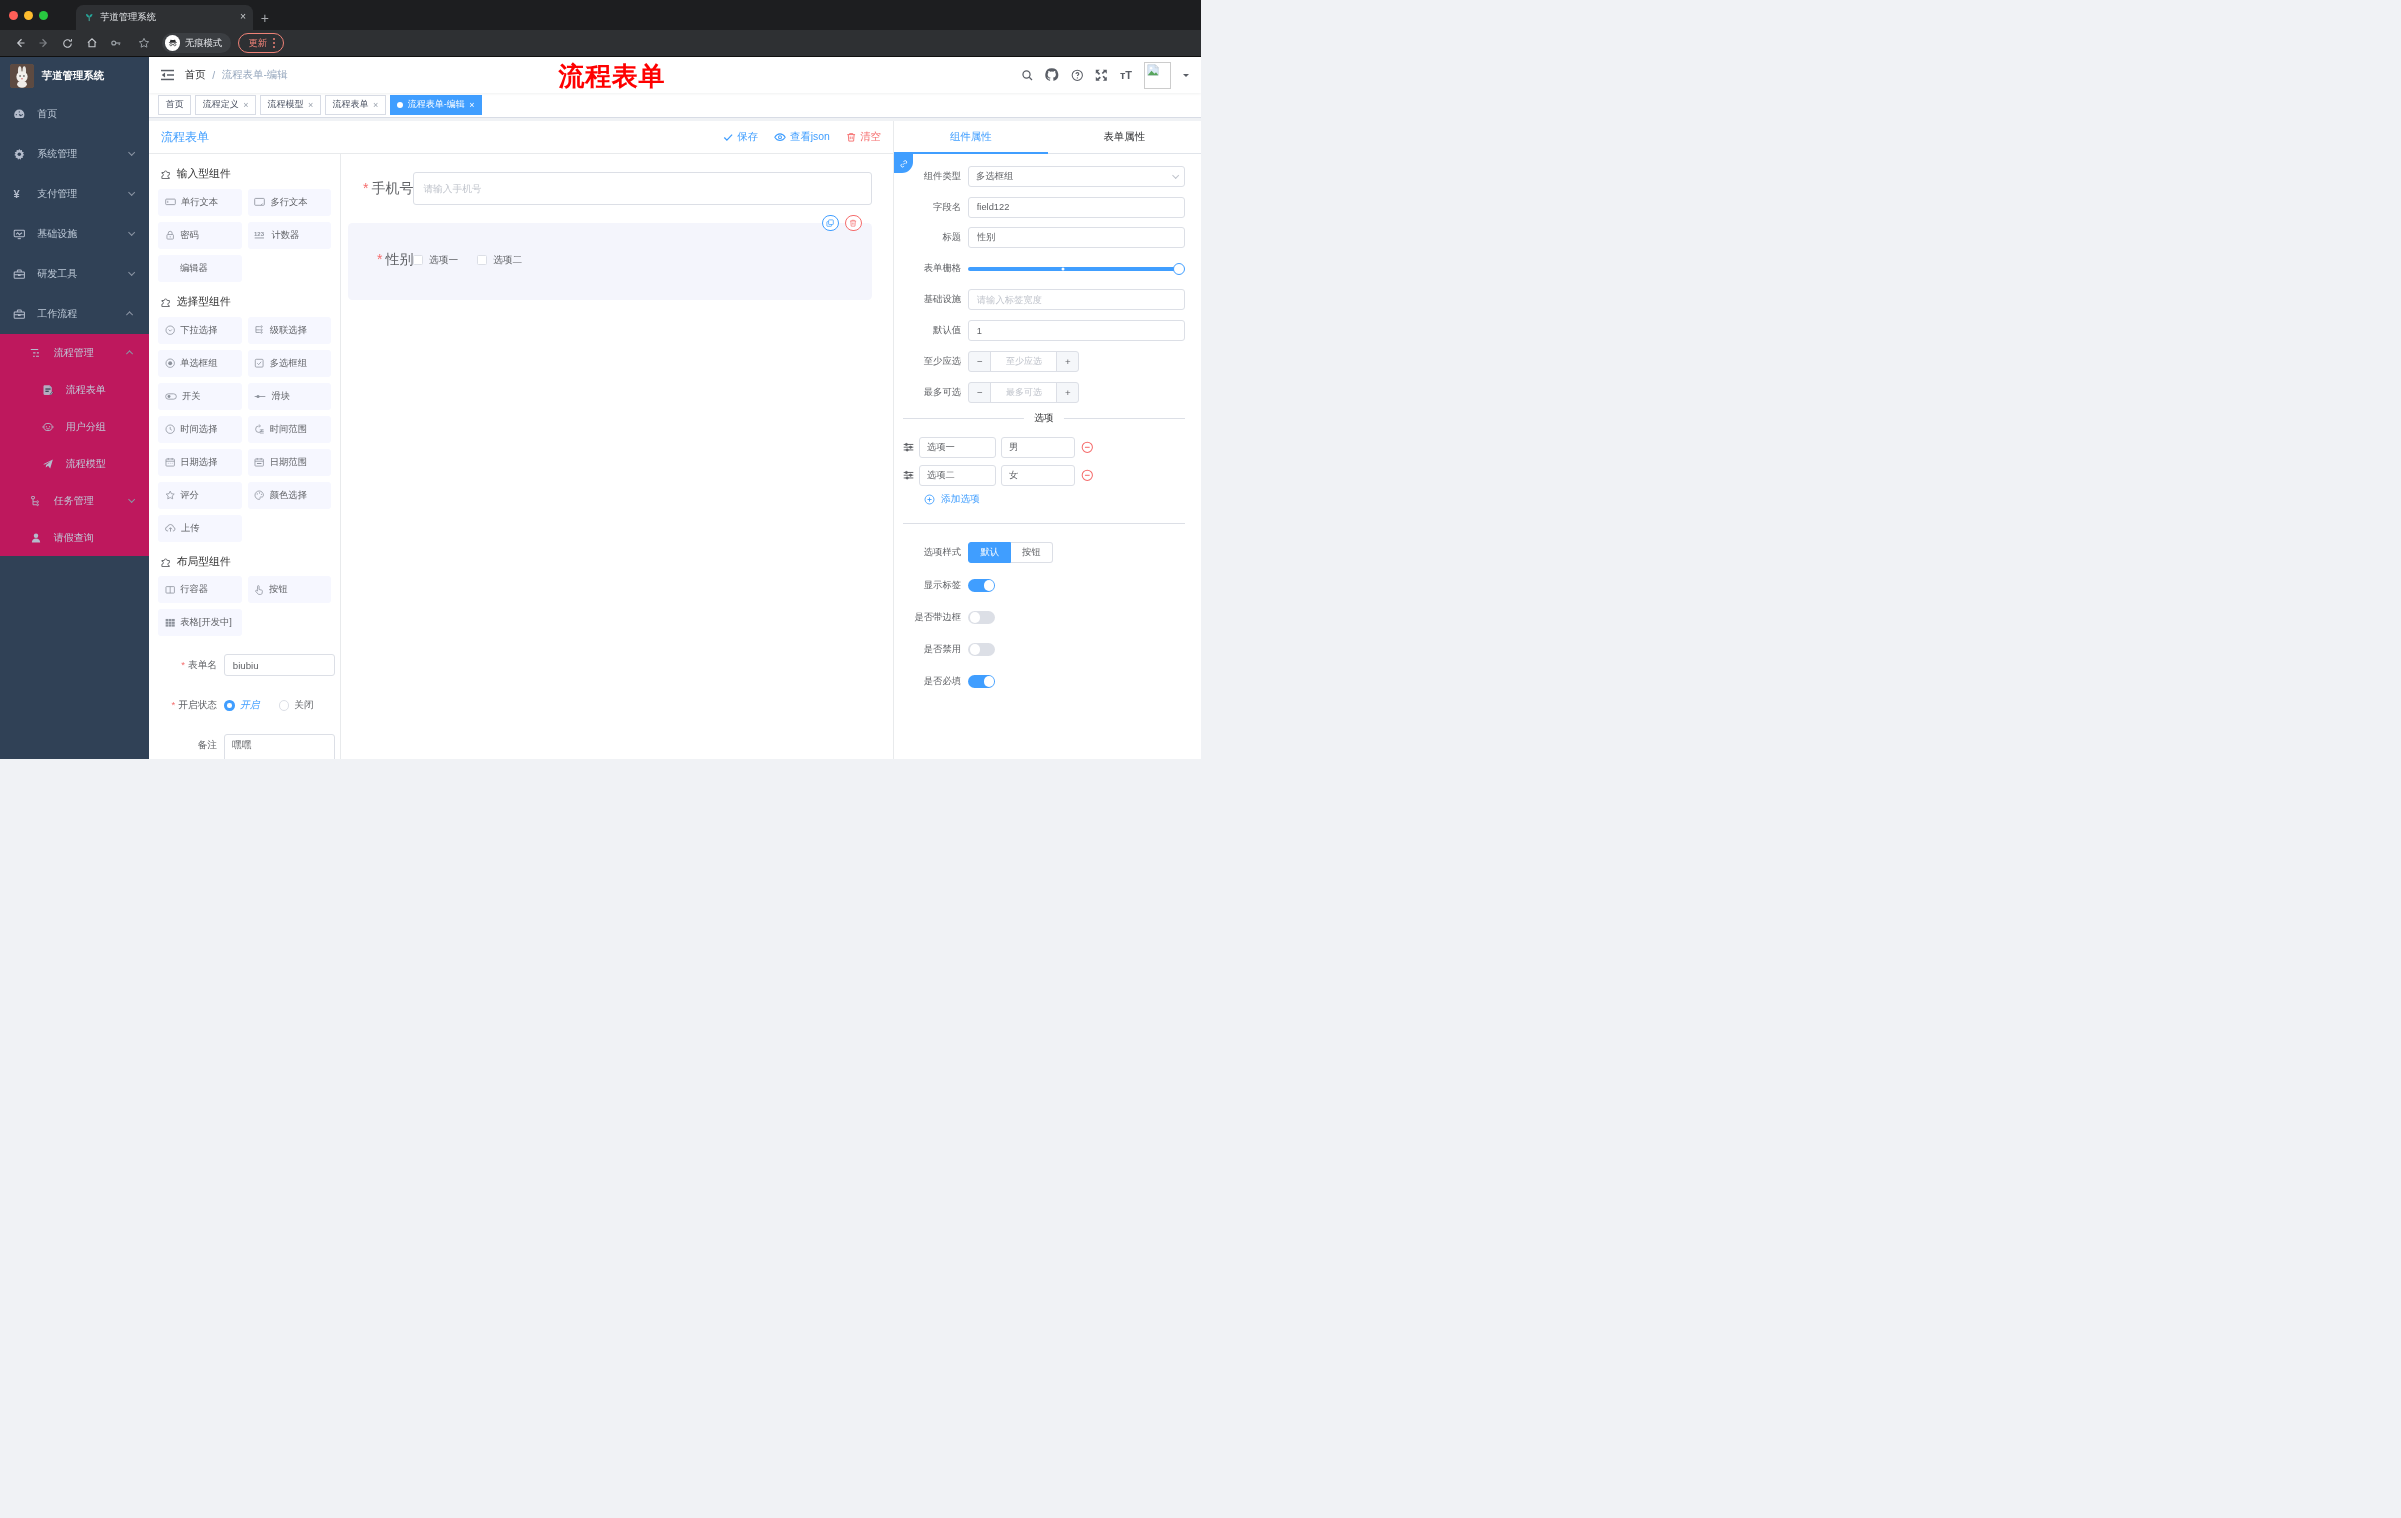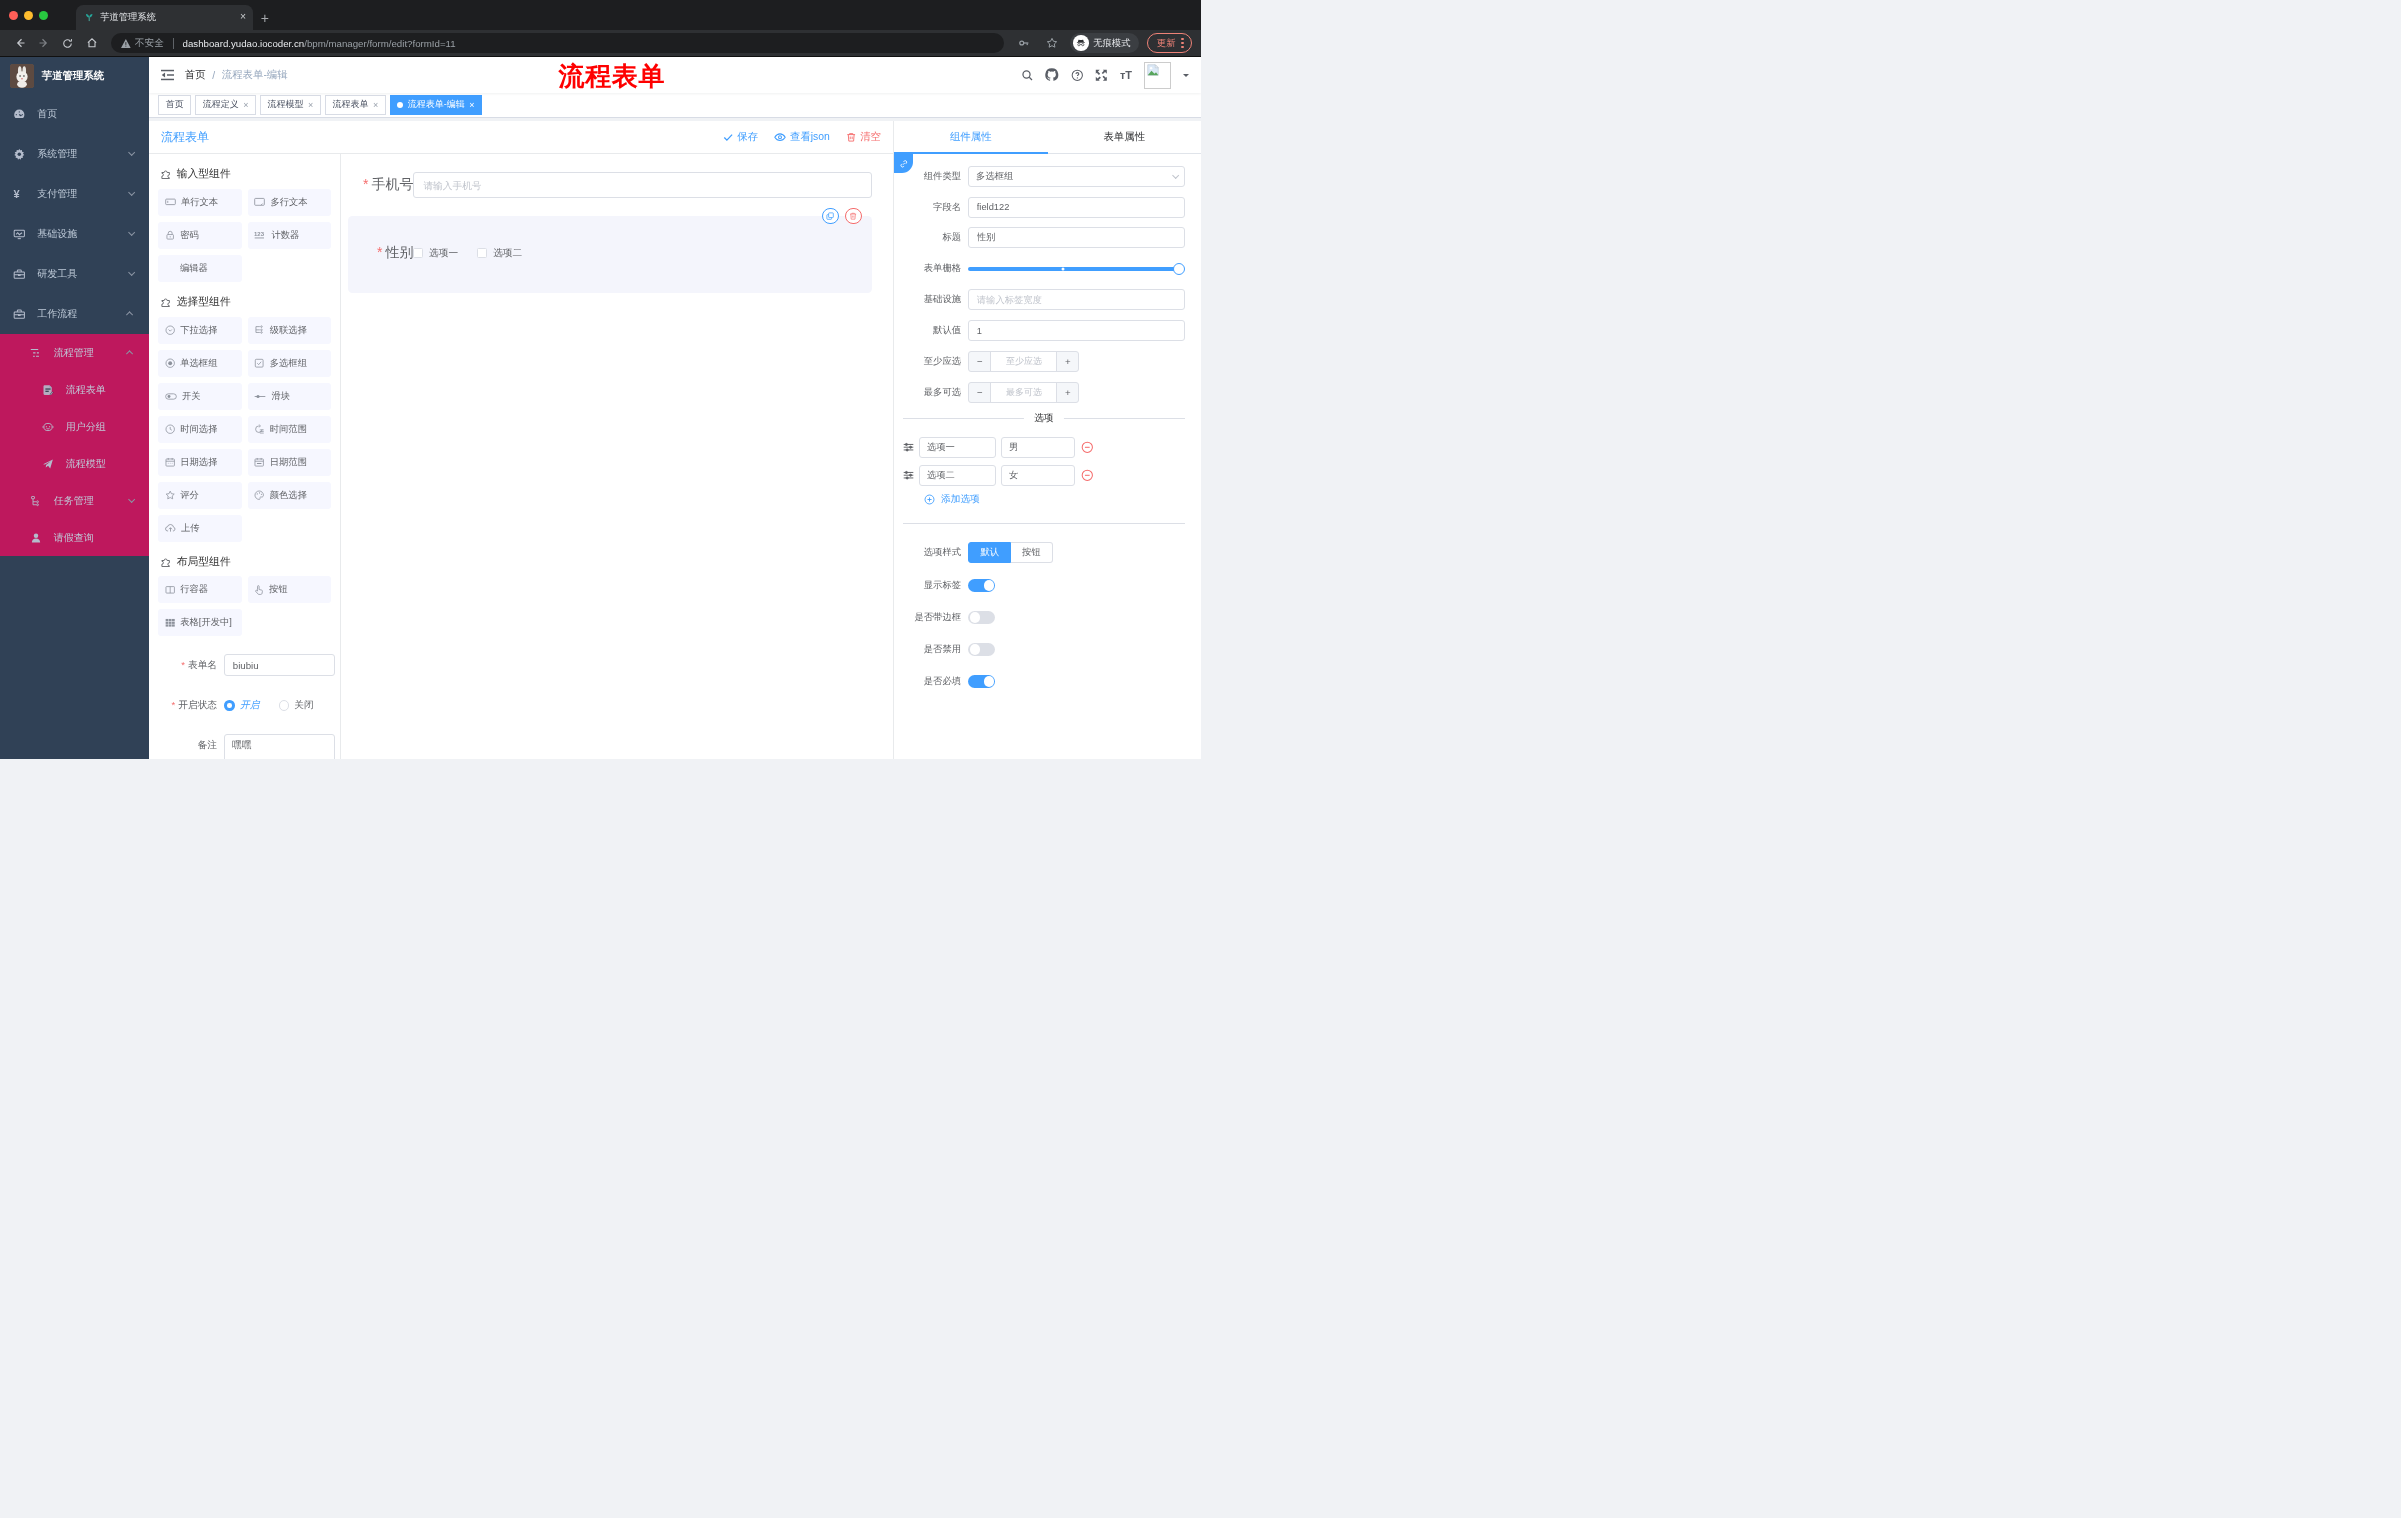--- a/index.html
+++ b/index.html
@@ -111,21 +111,21 @@
   .radio.checked .rdot { border:3.3px solid #409eff; }
   .lp-textarea { width:111px; height:48px; border:0.7px solid #dcdfe6; border-radius:3px; padding:3.7px 6.7px; font-size:9.7px; color:#606266; font-family:inherit; resize:none; outline:none; position:relative; }
   .ta-wrap { position:relative; width:111px; }
   .ta-wrap::after { content:""; position:absolute; right:2.2px; bottom:3.7px; width:6.7px; height:6.7px;
     background:repeating-linear-gradient(135deg, transparent 0 2.2px, #bfc4cc 2.2px 3.3px); clip-path:polygon(100% 0,100% 100%,0 100%); }
 
   
   .canvas { flex:1; padding:18px 21px 0 7.4px; min-width:0; background:#fff; }
   .cv-row { display:flex; align-items:center; }
   .cv-label { width:65px; flex-shrink:0; text-align:right; font-size:14px; color:#606266; margin-right:0; }
-  .cv-input { flex:1; height:26px; border:0.7px solid #dcdfe6; border-radius:3px; padding:0 9px; font-size:9.7px; color:#606266; font-family:inherit; outline:none; }
+  .cv-input { flex:1; height:33px; border:0.7px solid #dcdfe6; border-radius:3px; padding:0 9px; font-size:9.7px; color:#606266; font-family:inherit; outline:none; }
   .cv-input::placeholder { color:#c0c4cc; }
   .sel-box { margin-top:18px; background:#f4f5fc; border-radius:4.5px; padding:28px 0 31px; position:relative; }
   .sel-actions { position:absolute; top:-8.2px; right:10.4px; display:flex; gap:6.7px; }
   .act-circle { width:16.3px; height:16.3px; border-radius:50%; background:#fff; display:flex; align-items:center; justify-content:center; cursor:pointer; }
   .act-circle.copy { border:0.7px solid #409eff; color:#409eff; }
   .act-circle.del { border:0.7px solid #f56c6c; color:#f56c6c; }
   .cbx-group { display:flex; gap:19.3px; align-items:center; }
   .cbx { display:flex; align-items:center; gap:6px; font-size:9.7px; color:#606266; cursor:pointer; }
   .cbx-box { width:9.7px; height:9.7px; border:0.7px solid #dcdfe6; border-radius:1.5px; background:#fff; }
 
@@ -208,32 +208,20 @@
       <svg width="11" height="11" viewBox="0 0 16 16" fill="none" stroke="currentColor" stroke-width="1.6">
           <path d="M13.5 8a5.5 5.5 0 1 1-1.6-3.9"></path>
           <path d="M13.8 1.5v3.2h-3.2" stroke-width="1.4"></path>
         </svg>
     </span>
     <span class="nav-ic">
       <svg width="12" height="12" viewBox="0 0 16 16" fill="none" stroke="currentColor" stroke-width="1.5">
           <path d="M2.5 7.5L8 2.5l5.5 5M4 7v6h8V7"></path>
         </svg>
     </span>
-    <div class="omnibox">
-      <span class="warn-label">
-        <svg width="9.7" height="9" viewBox="0 0 14 13" fill="#9aa0a6">
-            <path d="M7 0L14 13H0L7 0z"></path>
-            <rect x="6.3" y="4.5" width="1.4" height="4" fill="#2e3033"></rect>
-            <rect x="6.3" y="9.6" width="1.4" height="1.4" fill="#2e3033"></rect>
-          </svg>
-        <span>不安全</span>
-      </span>
-      <span class="omni-sep"></span>
-      <span><span class="url-domain">dashboard.yudao.iocoder.cn</span><span class="url-path">/bpm/manager/form/edit?formId=11</span></span>
-    </div>
     <div class="bar-right">
       <span class="nav-ic" style="color:#9aa0a6">
         <svg width="12" height="12" viewBox="0 0 16 16" fill="currentColor">
             <circle cx="5" cy="8" r="2.6" fill="none" stroke="currentColor" stroke-width="1.6"></circle>
             <rect x="7.4" y="7.2" width="6.4" height="1.6"></rect>
             <rect x="11.5" y="8.6" width="1.6" height="2.2"></rect>
           </svg>
       </span>
       <span class="nav-ic" style="color:#9aa0a6">
         <svg width="12" height="12" viewBox="0 0 16 16" fill="none" stroke="currentColor" stroke-width="1.3">

